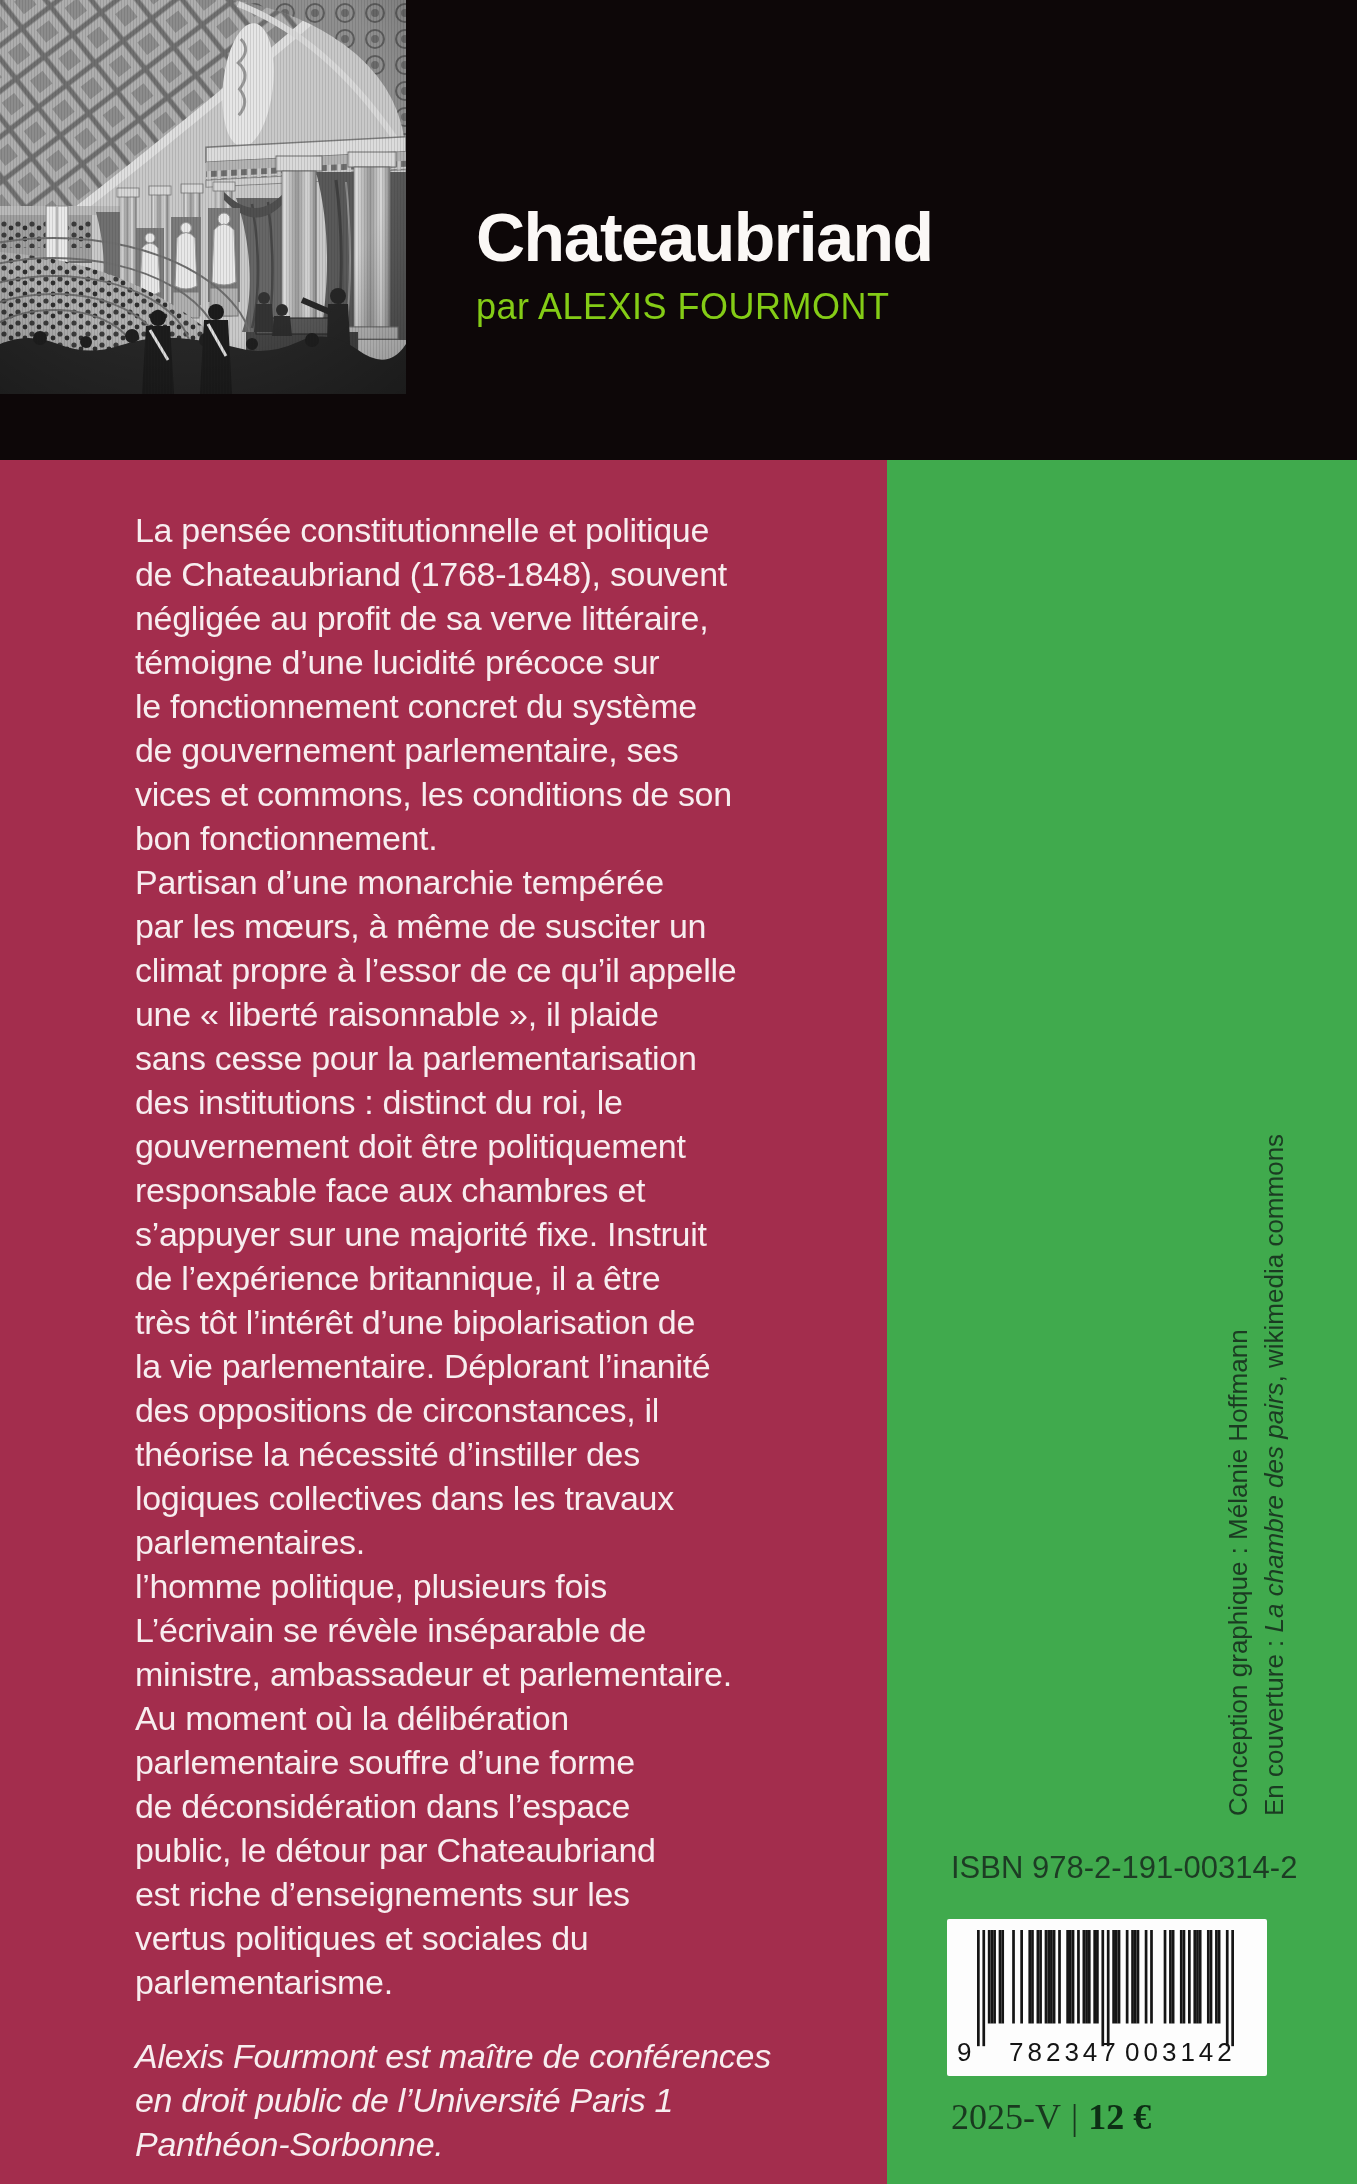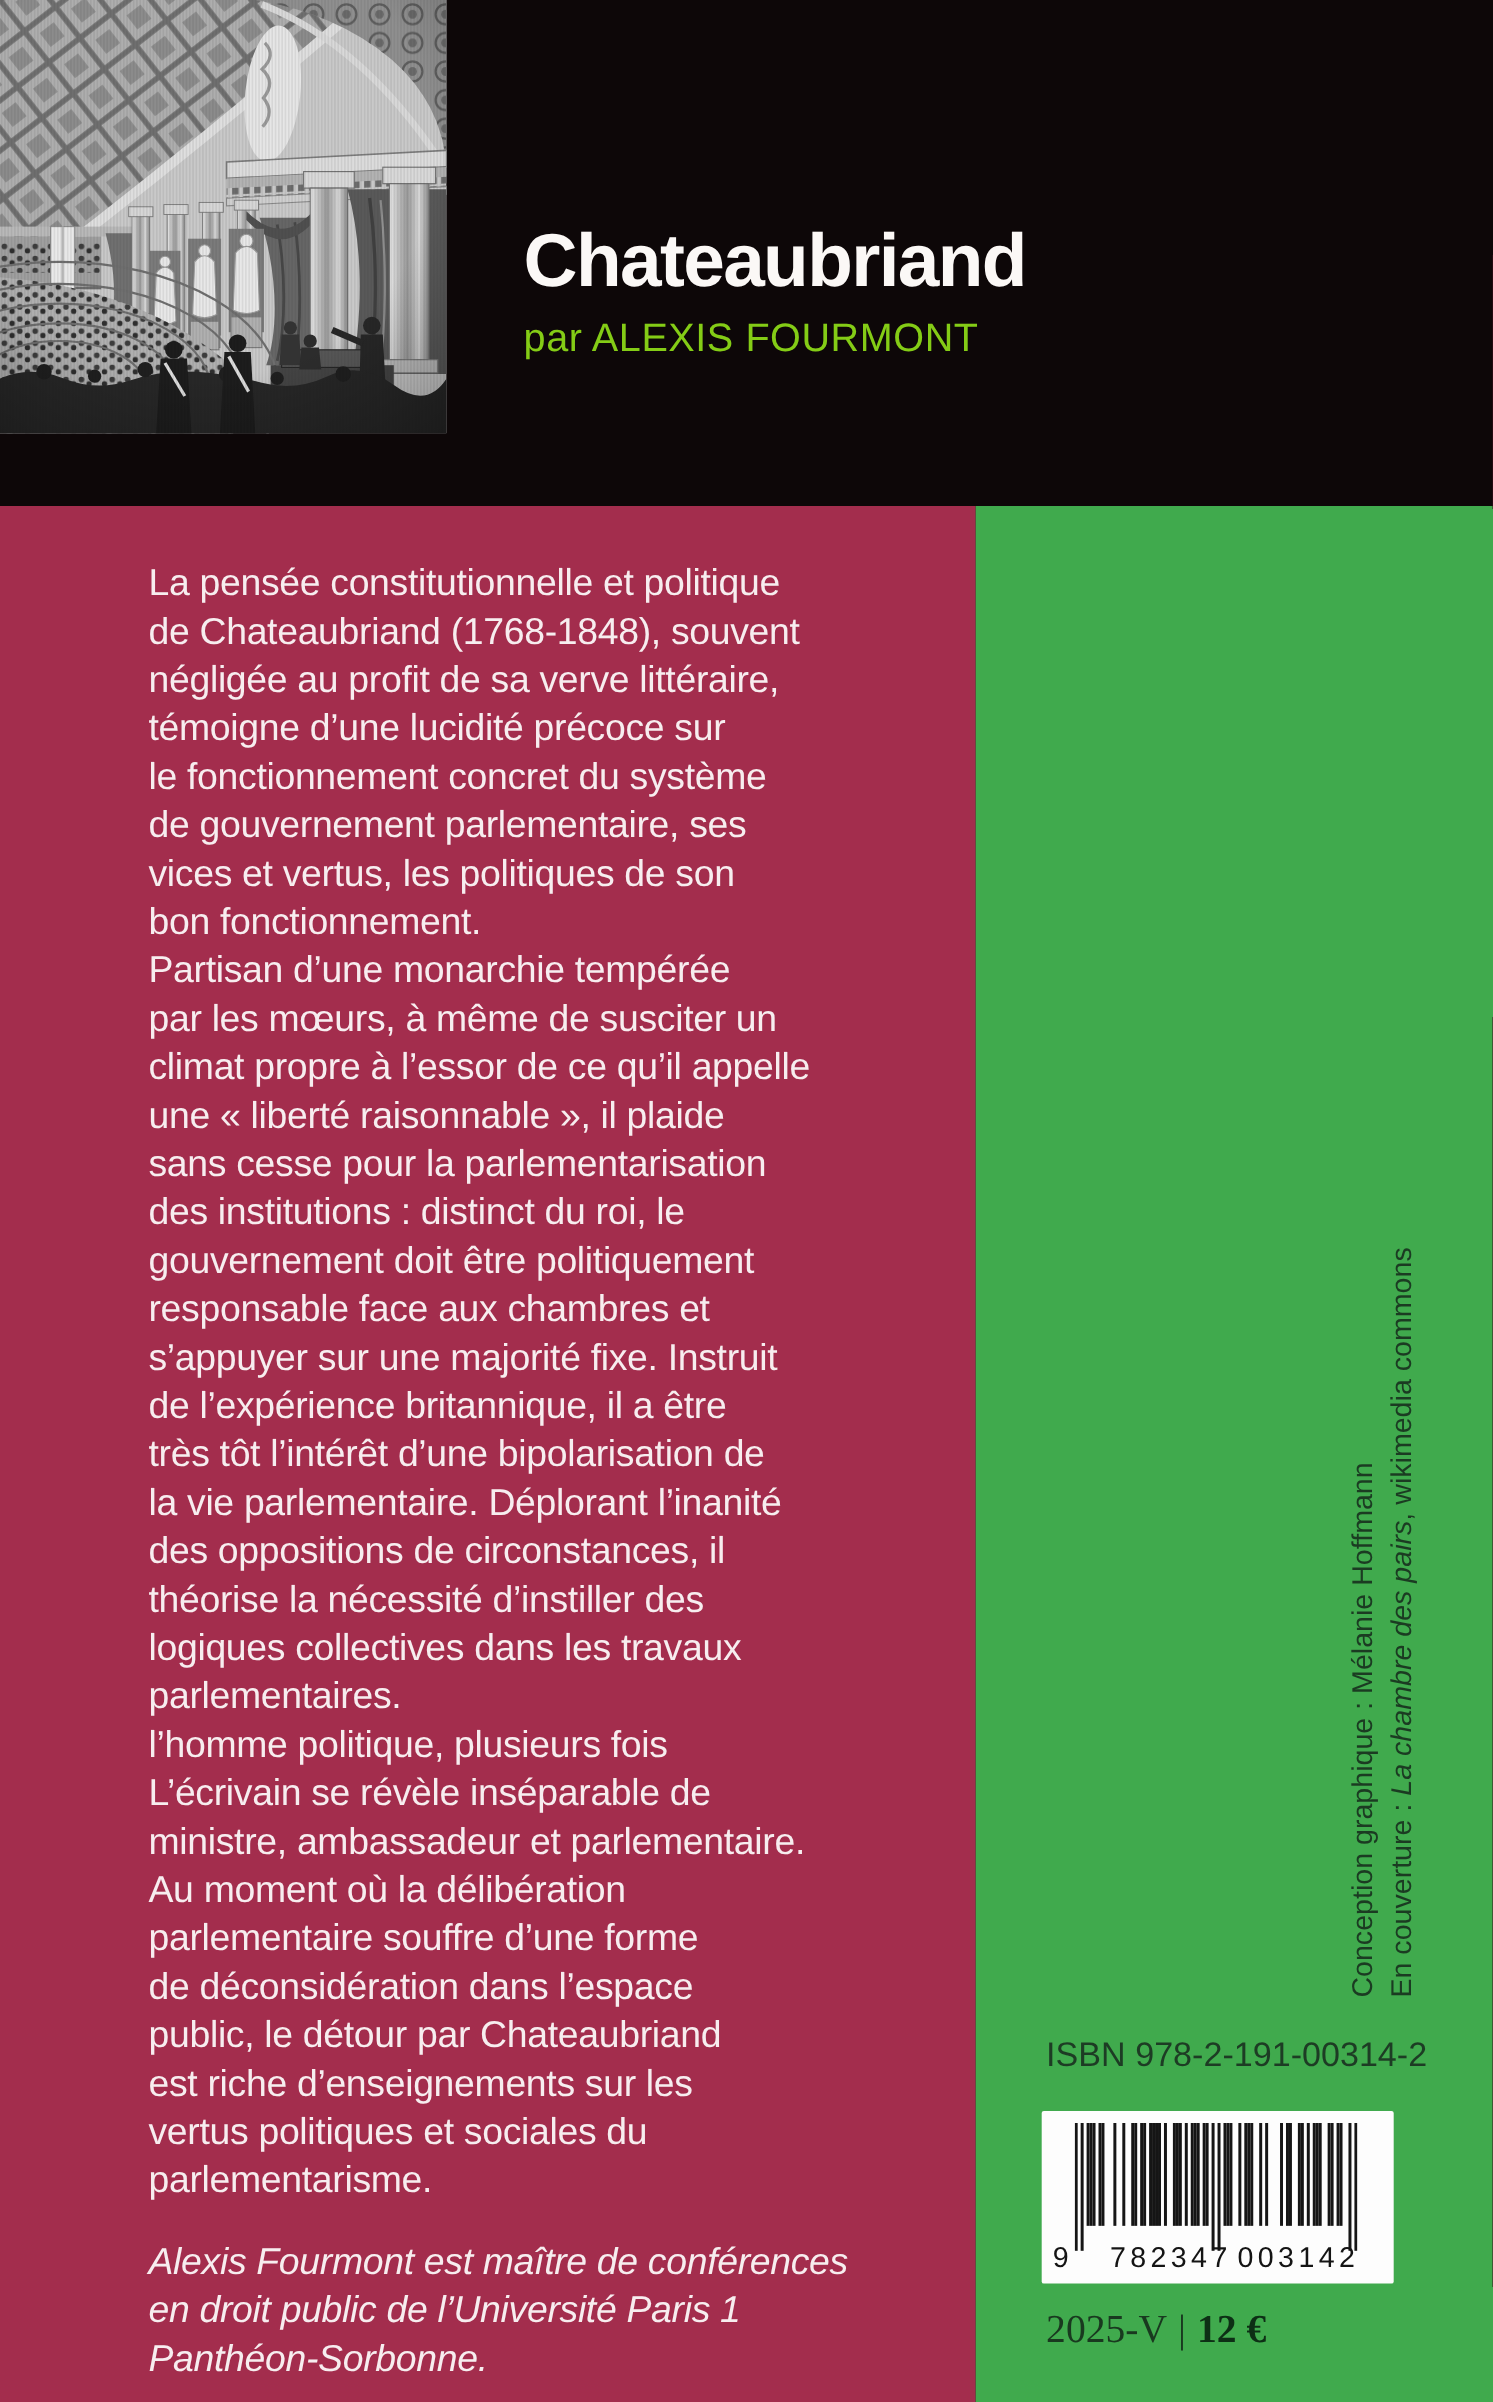--- a/index.html
+++ b/index.html
@@ -243,21 +243,21 @@
   <main class="cols">
 
     <section class="red">
       <div class="synopsis">
         <div class="ln">La pensée constitutionnelle et politique</div>
         <div class="ln">de Chateaubriand (1768-1848), souvent</div>
         <div class="ln">négligée au profit de sa verve littéraire,</div>
         <div class="ln">témoigne d’une lucidité précoce sur</div>
         <div class="ln">le fonctionnement concret du système</div>
         <div class="ln">de gouvernement parlementaire, ses</div>
-        <div class="ln">vices et vertus, les politiques de son</div>
+        <div class="ln">vices et commons, les conditions de son</div>
         <div class="ln">bon fonctionnement.</div>
         <div class="ln">Partisan d’une monarchie tempérée</div>
         <div class="ln">par les mœurs, à même de susciter un</div>
         <div class="ln">climat propre à l’essor de ce qu’il appelle</div>
         <div class="ln">une « liberté raisonnable », il plaide</div>
         <div class="ln">sans cesse pour la parlementarisation</div>
         <div class="ln">des institutions : distinct du roi, le</div>
         <div class="ln">gouvernement doit être politiquement</div>
         <div class="ln">responsable face aux chambres et</div>
         <div class="ln">s’appuyer sur une majorité fixe. Instruit</div>

